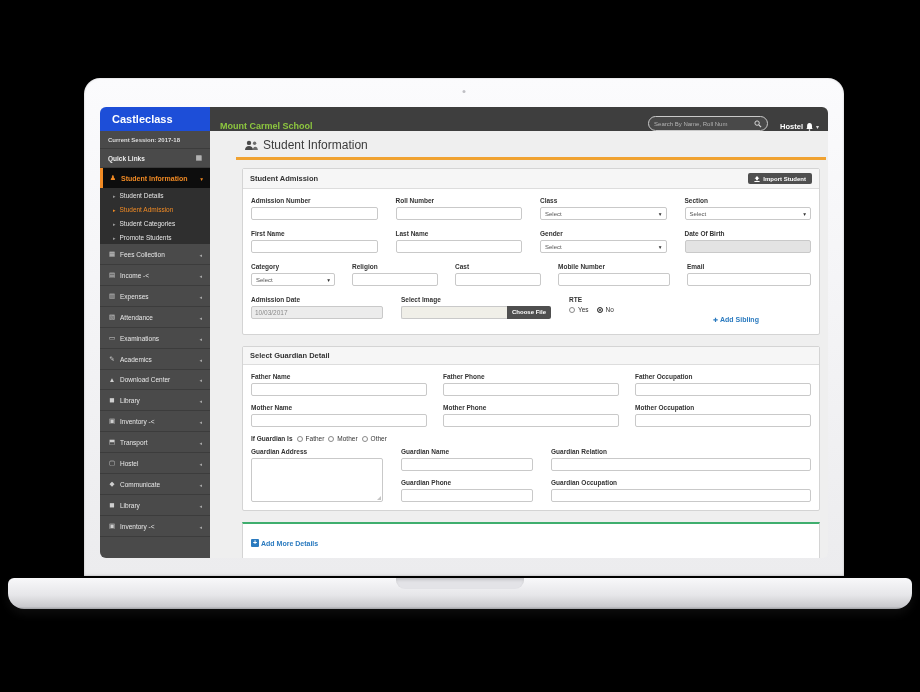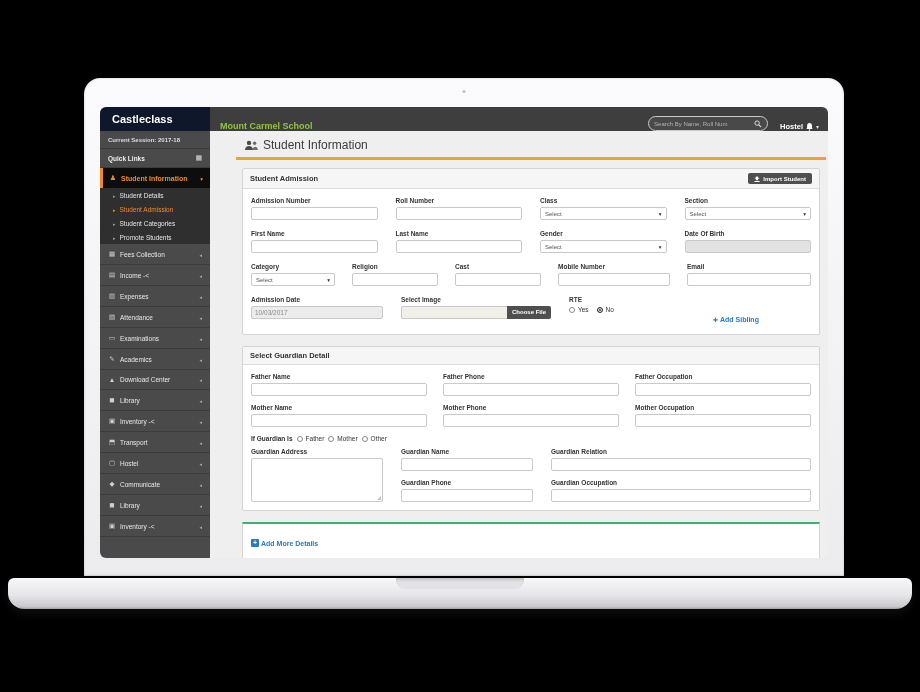--- a/index.html
+++ b/index.html
@@ -19,21 +19,21 @@
   .base-notch { position:absolute; left:50%; top:0; transform:translateX(-50%);
     width:128px; height:11px; background:#e3e3e7; border-radius:0 0 9px 9px;
     box-shadow:inset 0 2px 3px rgba(0,0,0,.14); }
 
   
   .screen { position:absolute; left:16px; top:29px; width:728px; height:451px;
     border-radius:6px; overflow:hidden; background:#efefef; display:flex; flex-direction:column; }
 
   
   .topbar { height:24px; display:flex; flex-shrink:0; }
-  .logo { width:110px; background:#0f172a; color:#fff; font-size:11px; font-weight:bold;
+  .logo { width:110px; background:#1d4ed8; color:#fff; font-size:11px; font-weight:bold;
     line-height:24px; padding-left:12px; flex-shrink:0; }
   .topbar-rest { flex:1; background:#3e3e3e; display:flex; align-items:flex-end; padding:0 9px 0 10px; }
   .school { color:#8dc63f; font-weight:bold; font-size:9px; white-space:nowrap; }
   .tb-spacer { flex:1; }
   .search-pill { width:120px; height:15px; border:1px solid #c9c9c9; border-radius:9px;
     background:#494949; display:flex; align-items:center; padding:0 5px; }
   .search-pill input { flex:1; min-width:0; background:transparent; border:none; outline:none;
     color:#cfcfcf; font-size:6px; font-family:inherit; }
   .search-pill input::placeholder { color:#b3b3b3; }
   .admin { display:flex; align-items:center; gap:3px; color:#fff; font-size:7.5px;

